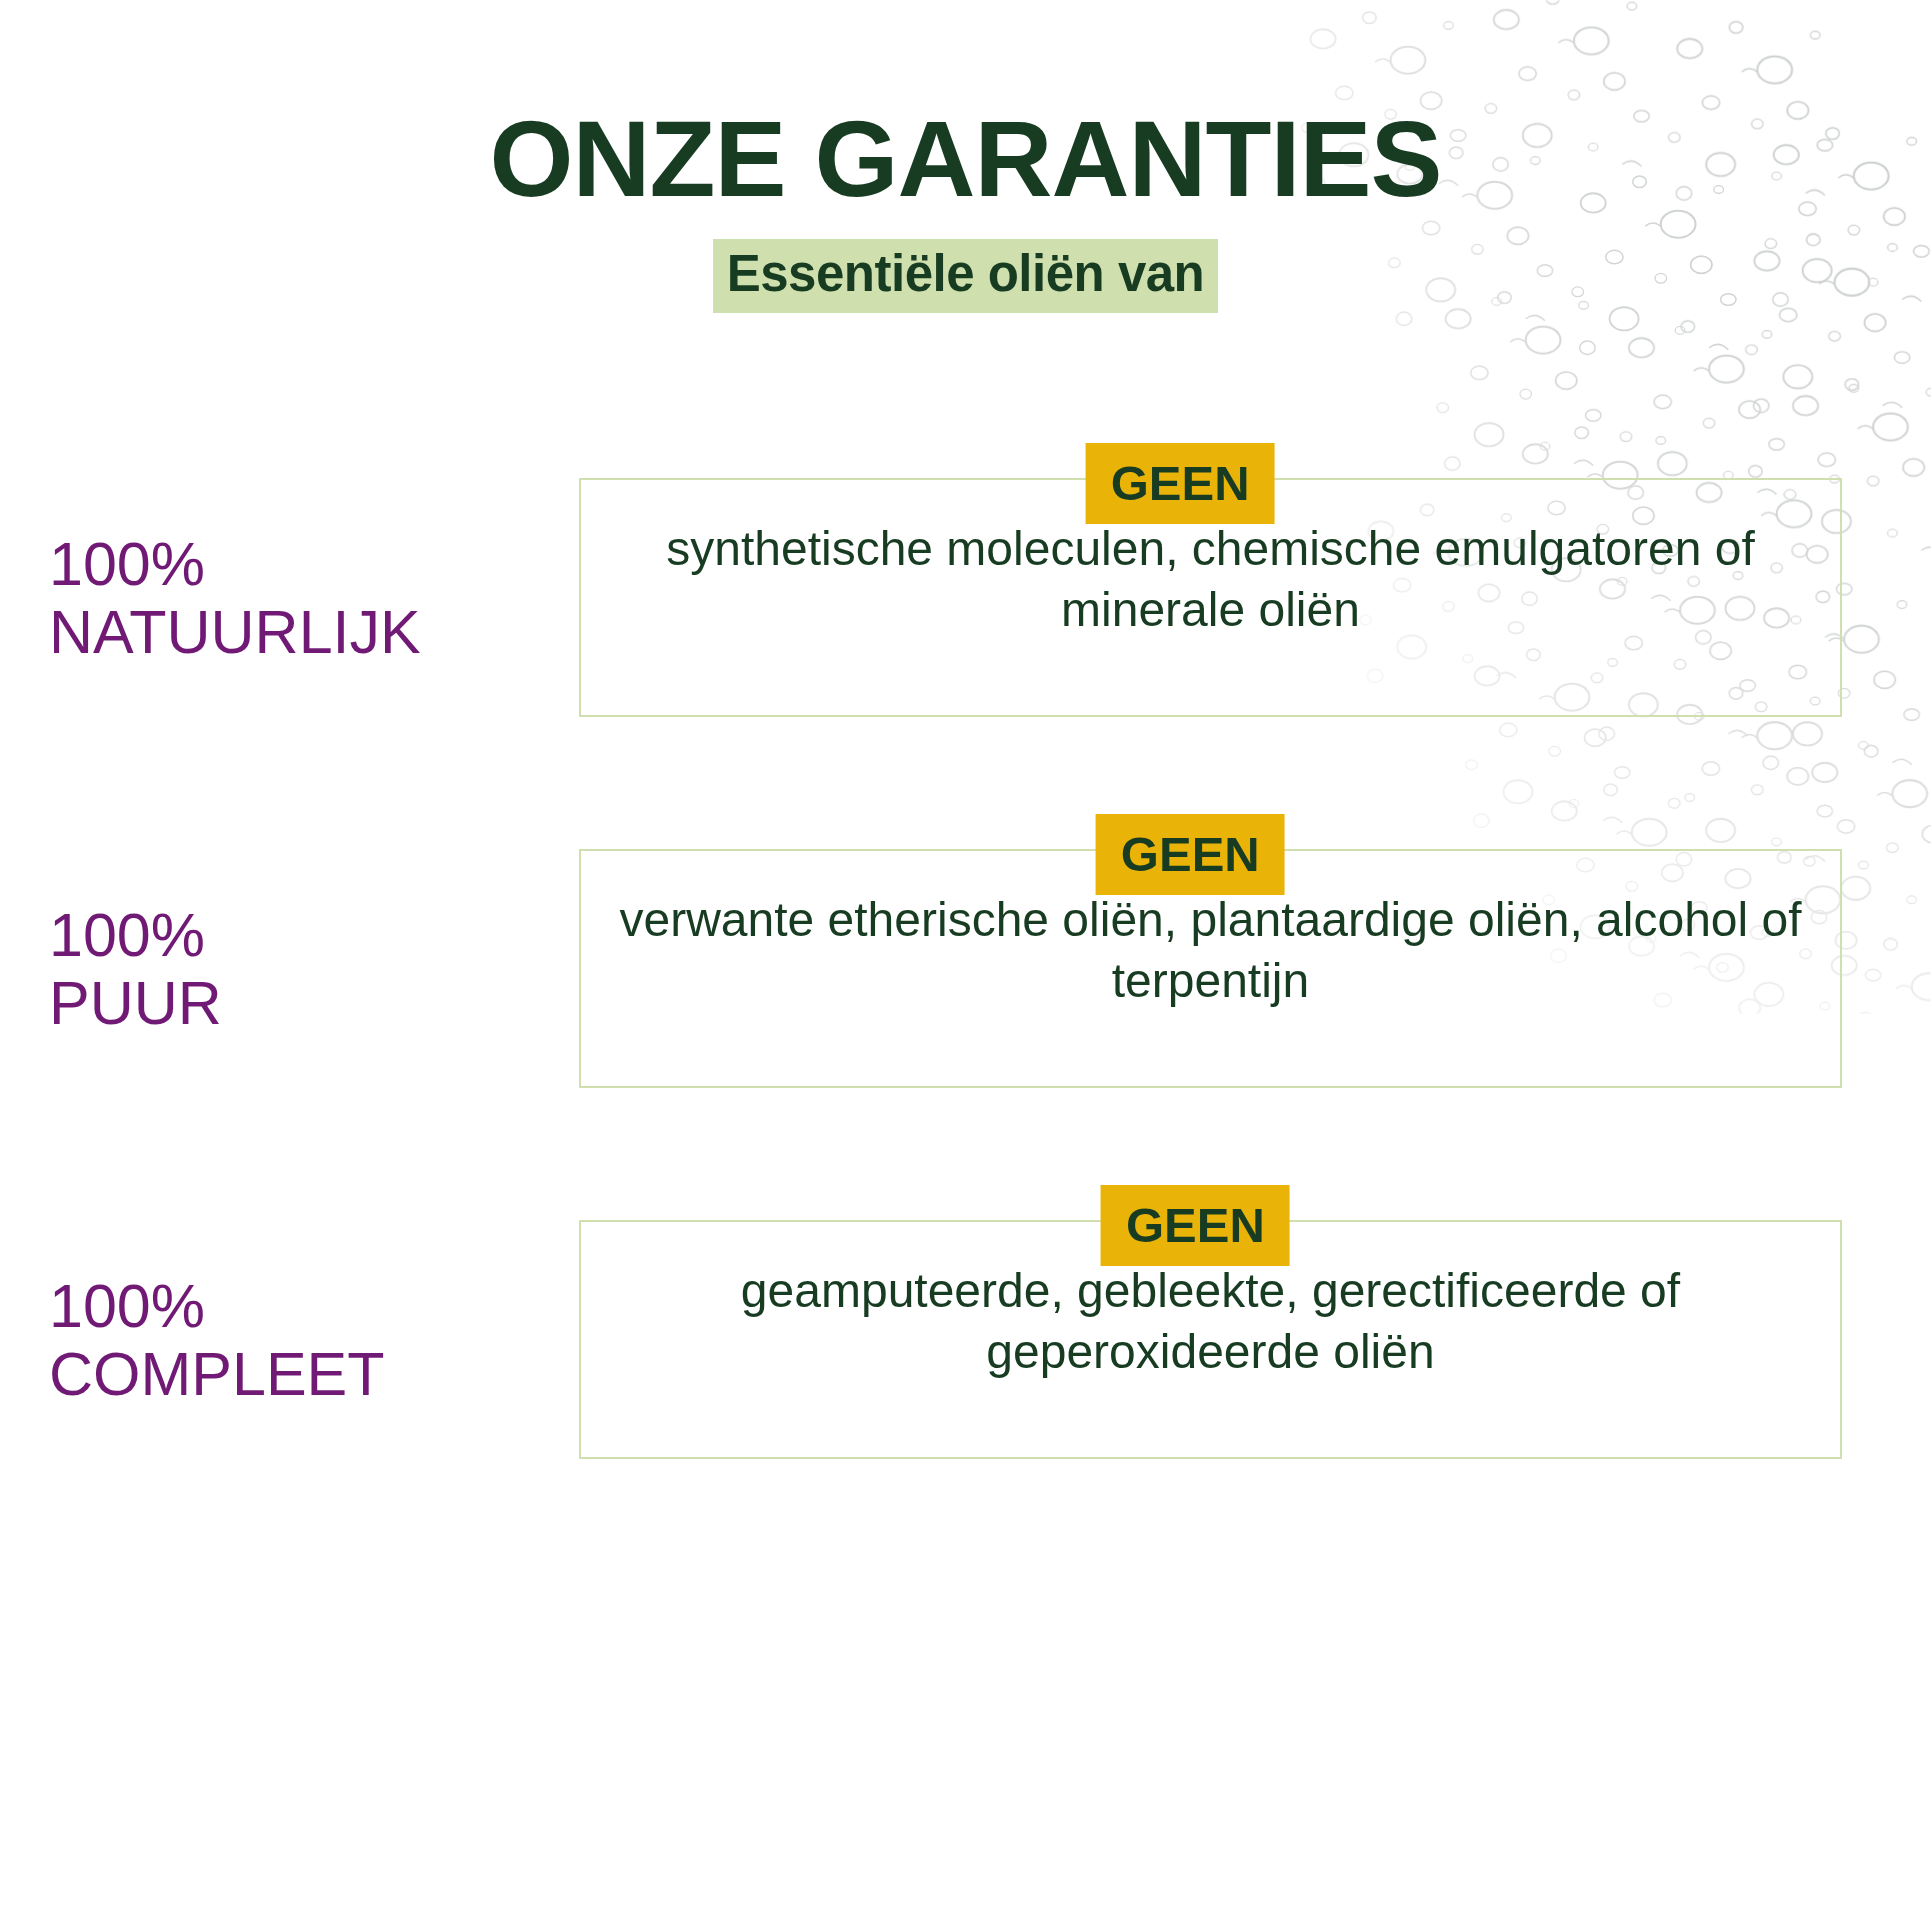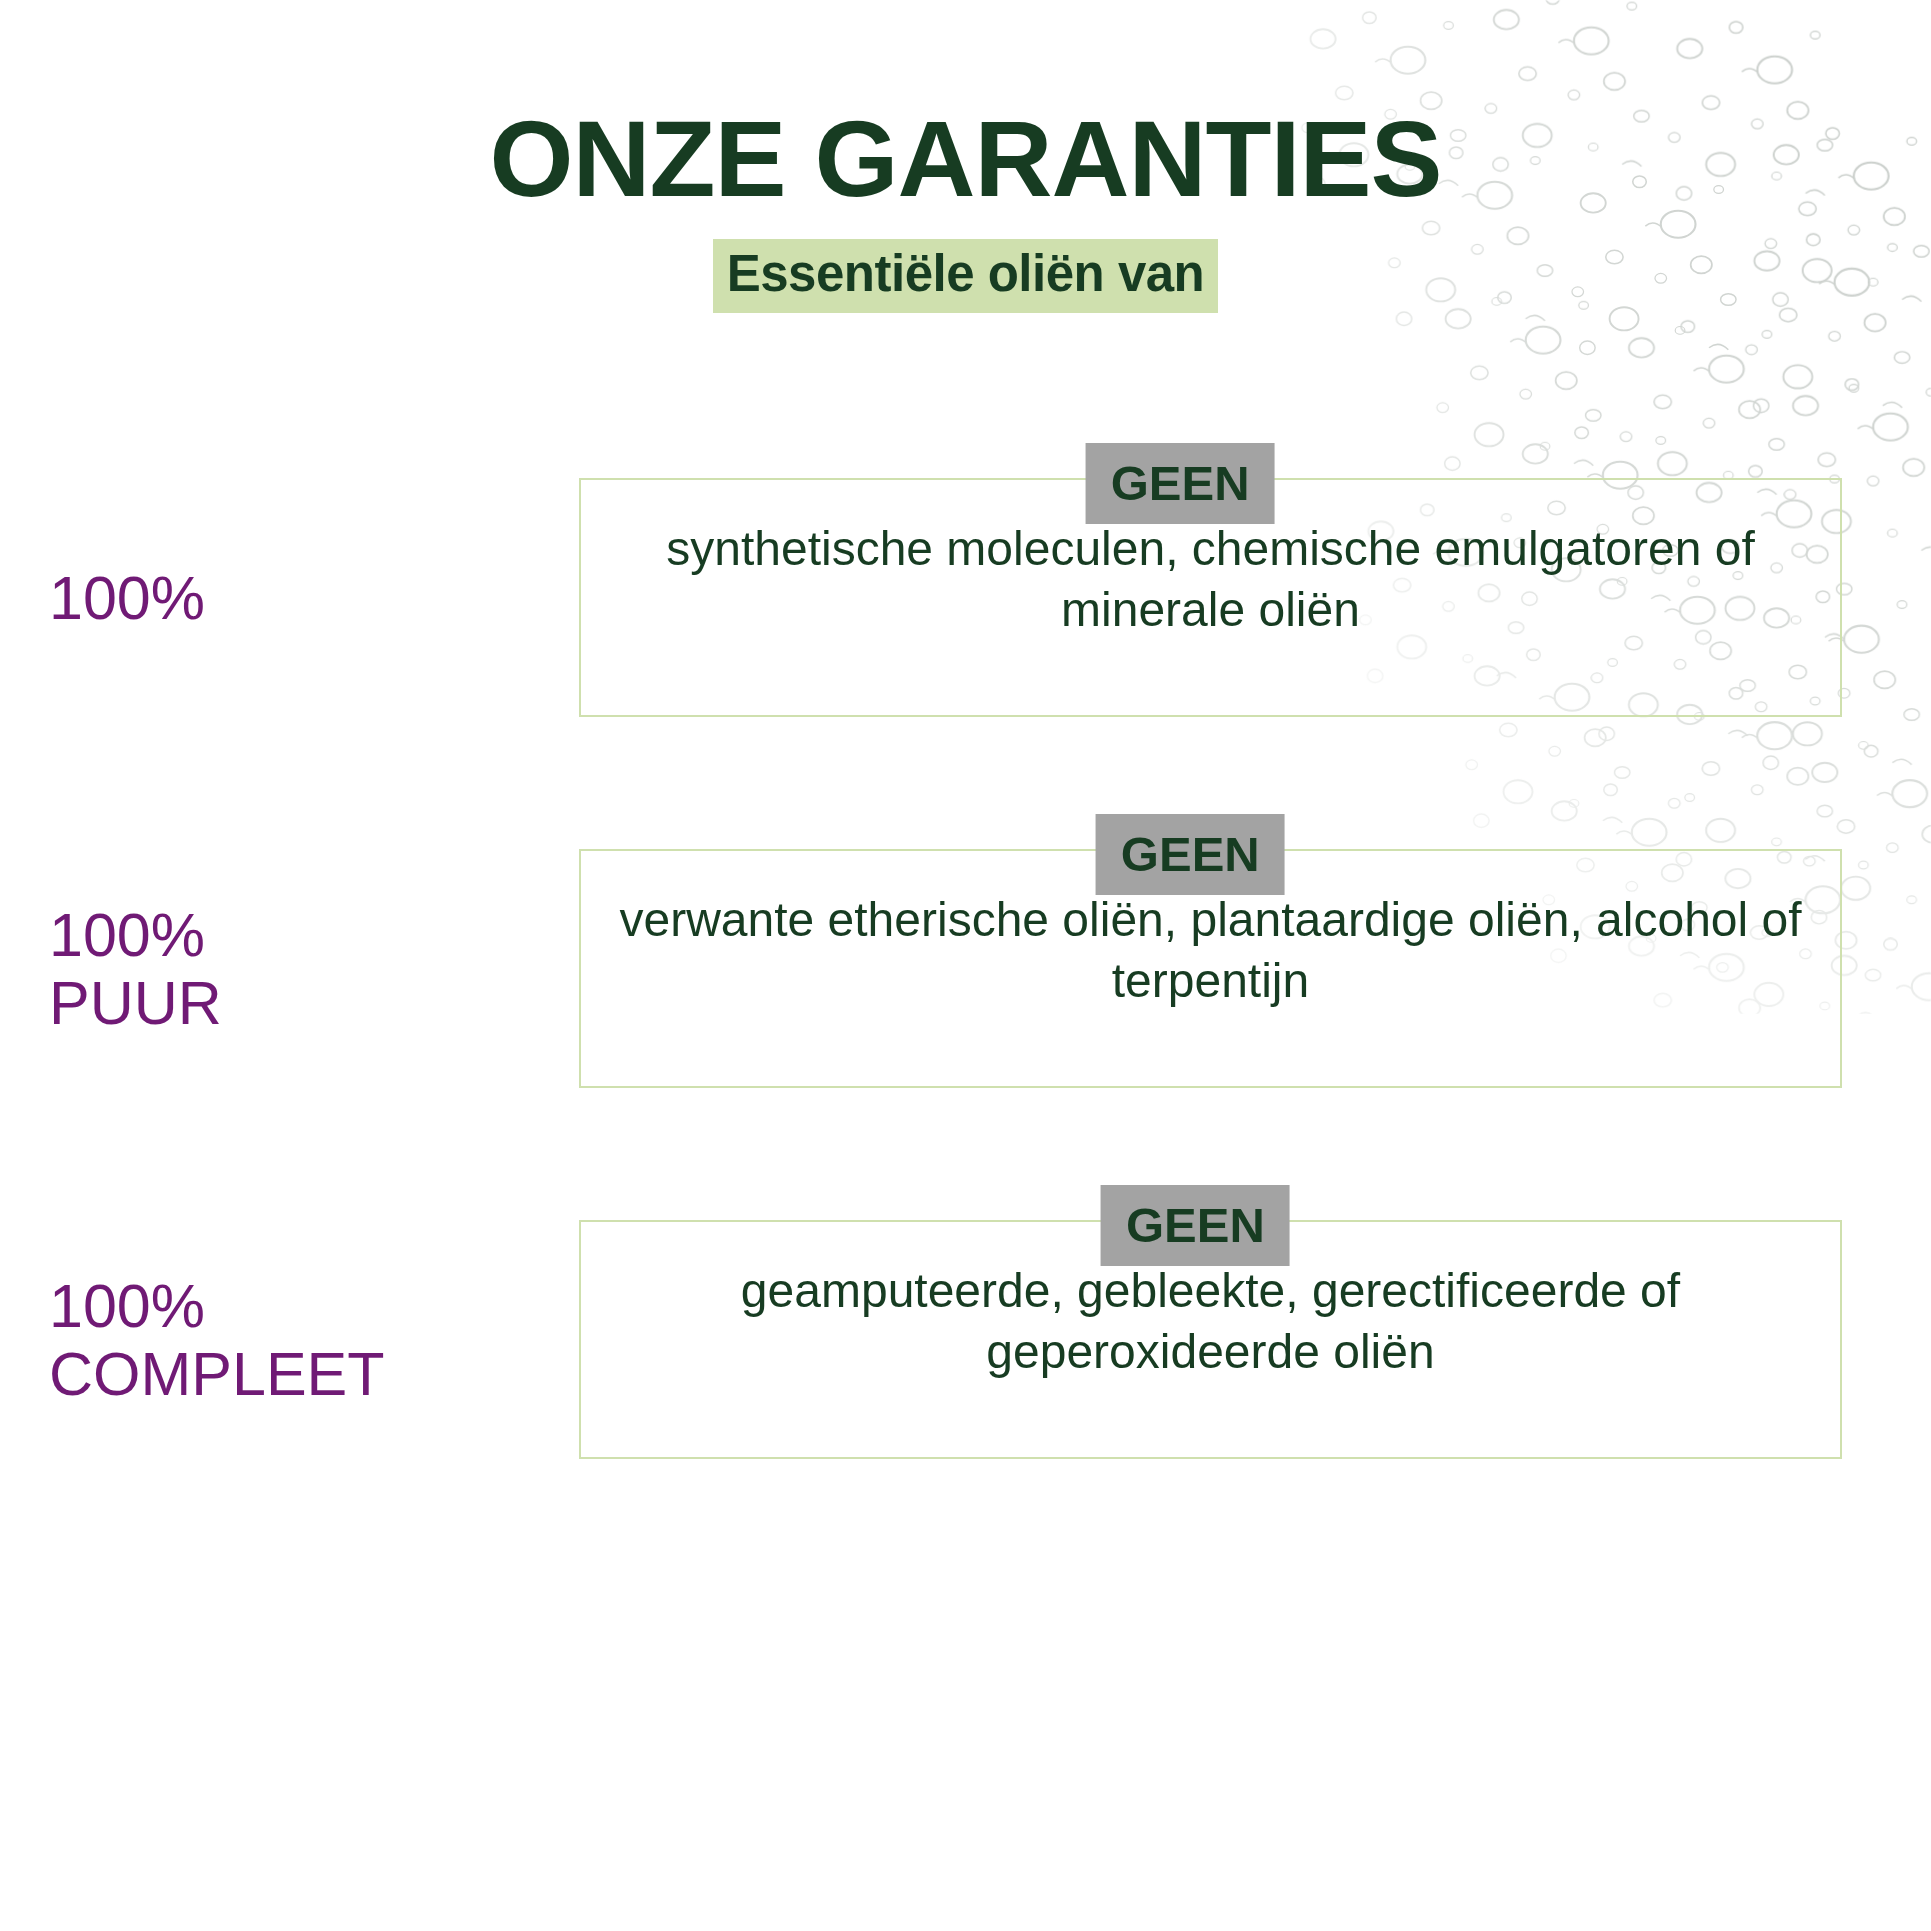--- a/index.html
+++ b/index.html
@@ -108,21 +108,21 @@
     color: #173c22;
     font-size: 48px;
     line-height: 1.26;
   }
 
   .geen-badge {
     position: absolute;
     top: -35px;
     left: 50%;
     transform: translateX(-50%);
-    background: #a3a3a3;
+    background: #eab308;
     color: #173c22;
     font-size: 49px;
     font-weight: bold;
     padding: 11.6px 25px 13.5px 25px;
     z-index: 3;
     white-space: nowrap;
   }
   
   .row:nth-child(1) .geen-badge { left: 47.6%; }
   .row:nth-child(2) .geen-badge { left: 48.4%; }
@@ -194,20 +194,21 @@
     <div class="subtitle-wrap">
       <div><span class="subtitle-line">Essentiële oliën van</span></div>
     </div>
   </div>
 
   <div class="rows">
 
     <div class="row">
       <div class="row-label">
         <span class="pct">100%</span>
+        <span class="word">NATUURLIJK</span>
       </div>
       <div class="row-box-wrap">
         <div class="geen-badge">GEEN</div>
         <div class="row-box">
           <div class="row-box-text">synthetische moleculen, chemische emulgatoren of minerale oliën</div>
         </div>
       </div>
     </div>
 
     <div class="row">

